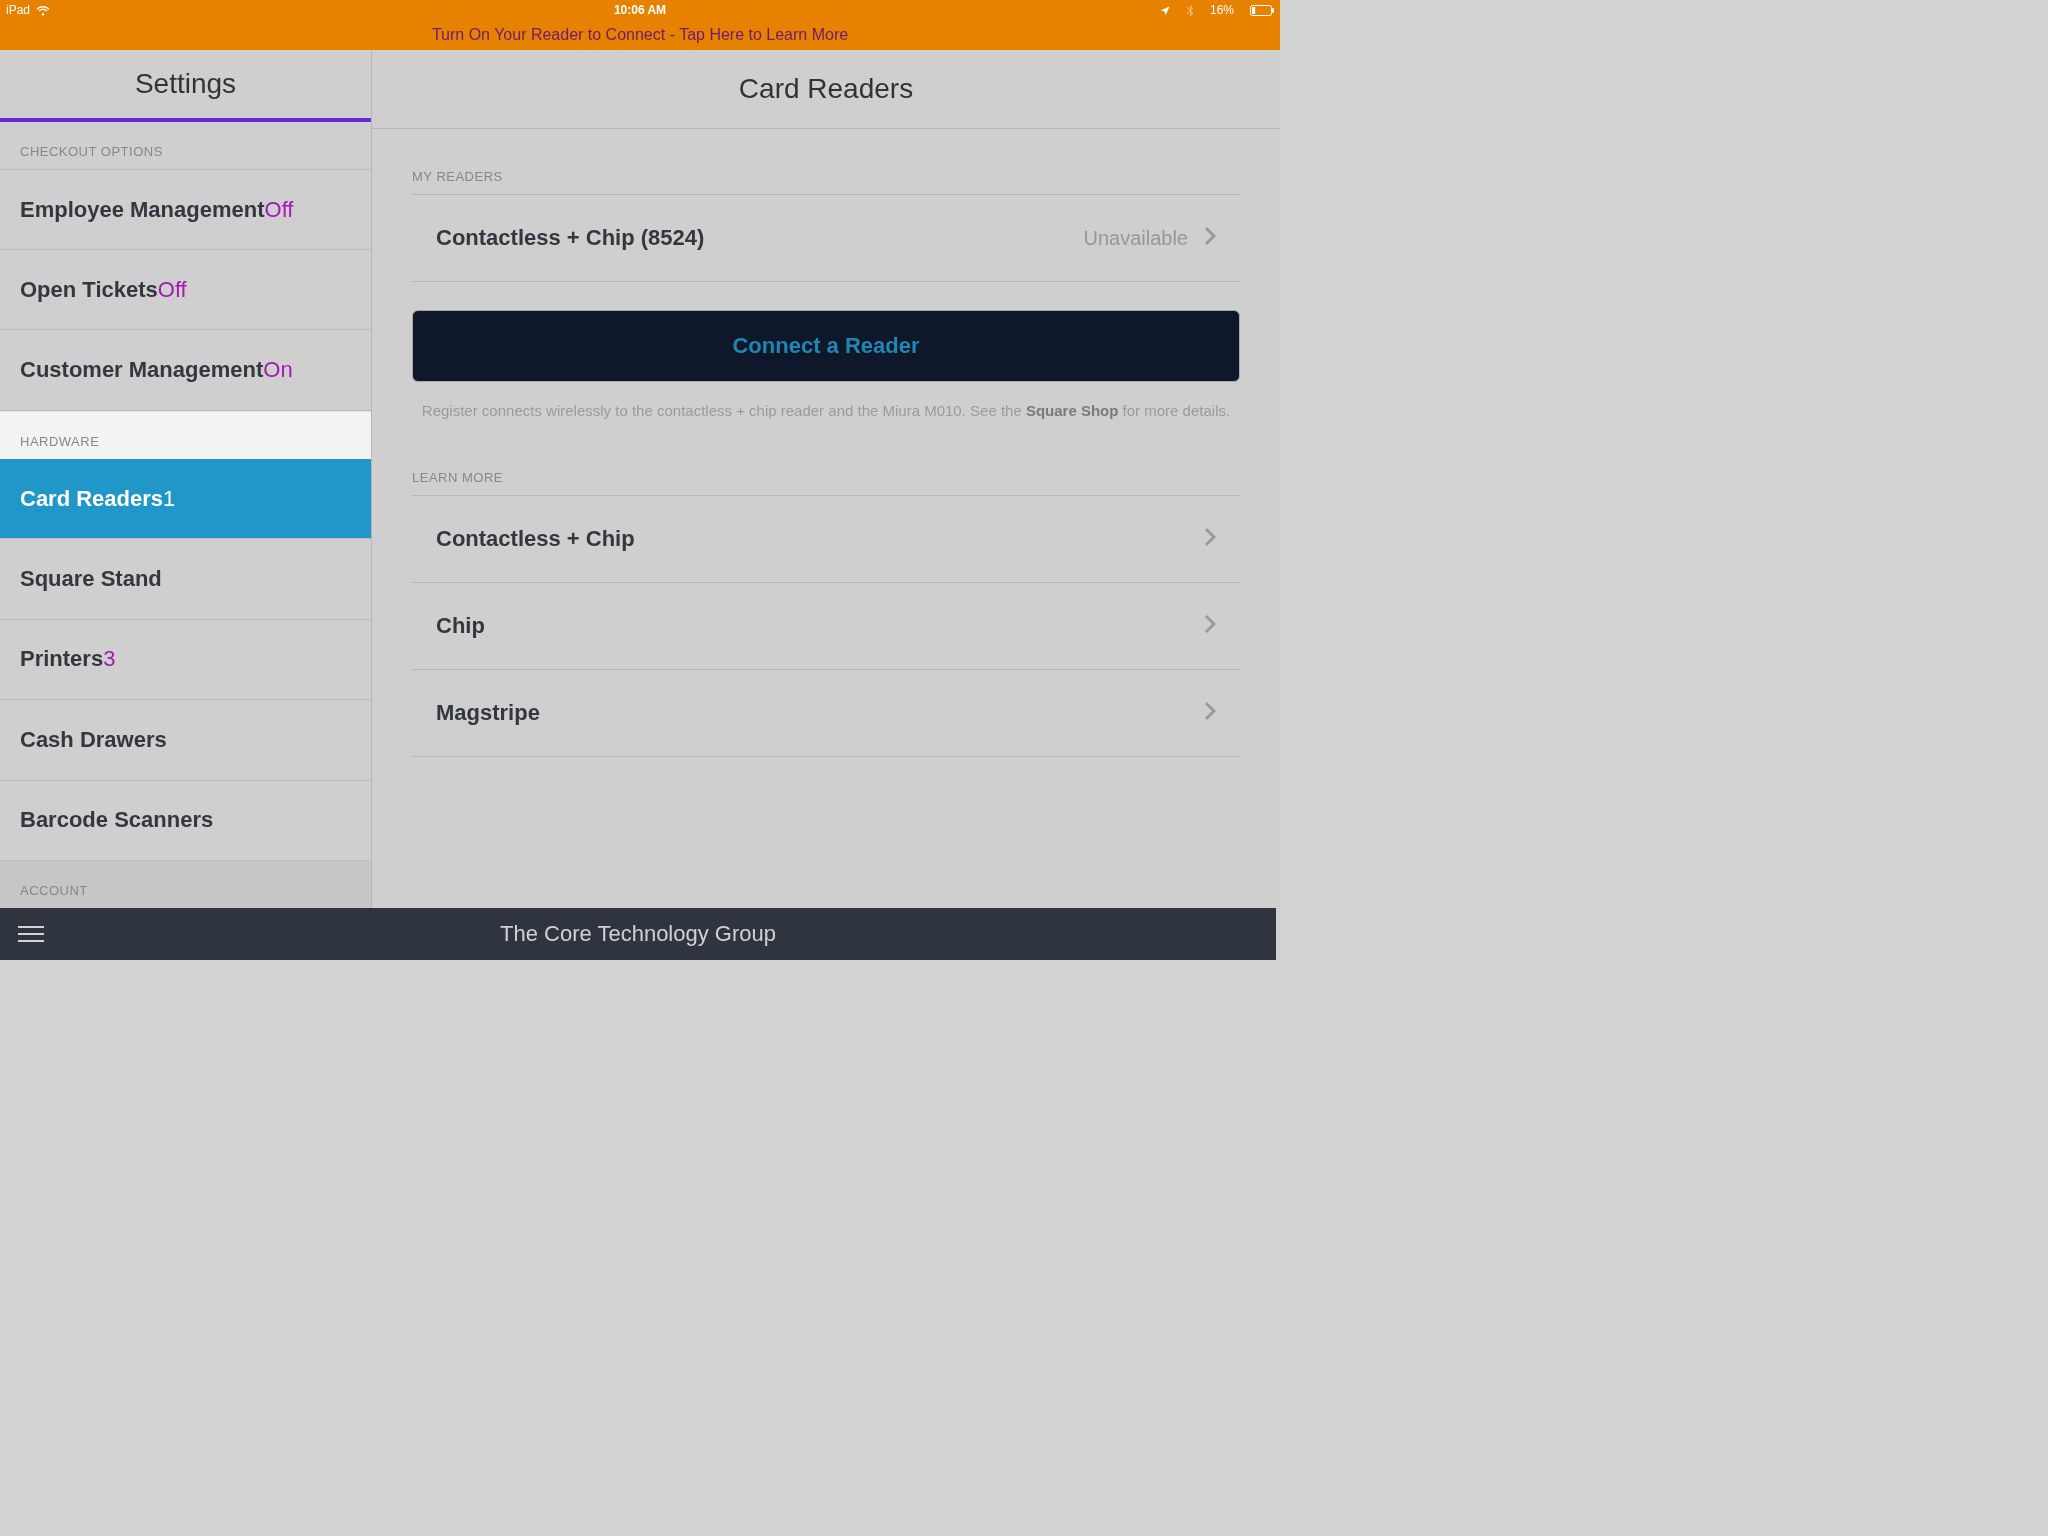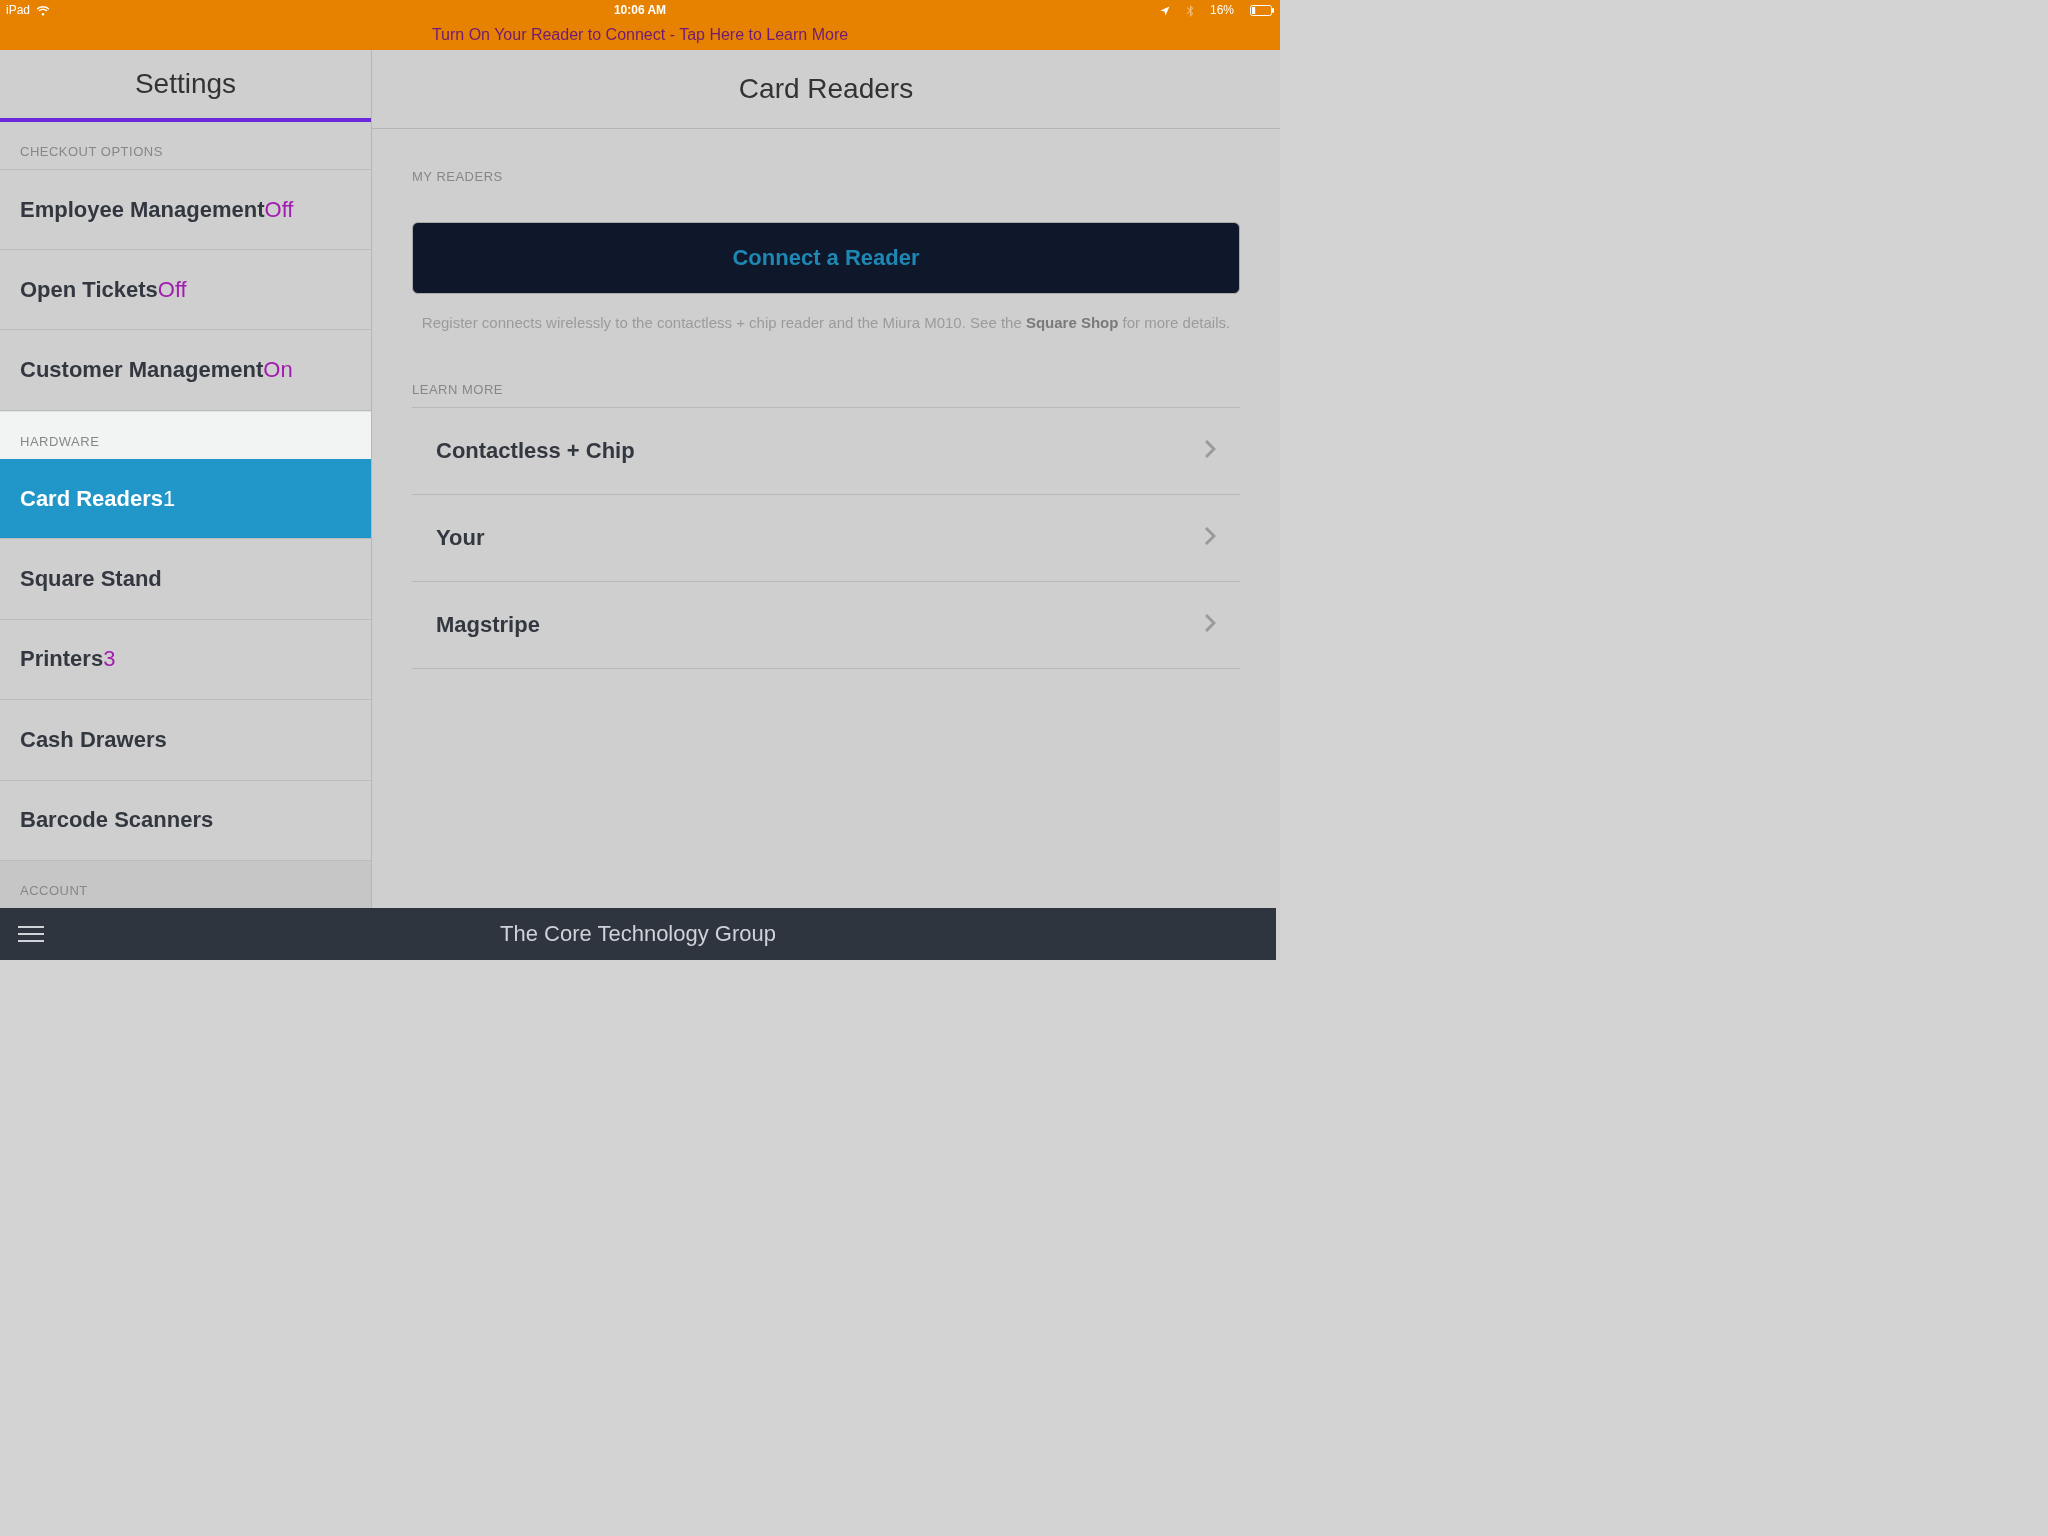--- a/index.html
+++ b/index.html
@@ -134,39 +134,52 @@
       <span class="value"></span>
     </div>
 
     <div class="section-header" style="background:#c6c6c6;">ACCOUNT</div>
   </div>
 
   <div class="content">
     <div class="content-header">Card Readers</div>
     <div class="content-body">
       <div class="section-header" style="padding-left:0;padding-top:40px;">MY READERS</div>
+      <div class="list">
+        <div class="crow">
+          <span class="clabel">Contactless + Chip (8524)</span>
+          <span class="cstatus">
+            <span>Unavailable</span>
+            <span class="chevron">
+              <svg width="12" height="20" viewBox="0 0 12 20">
+                    <path d="M2 2l8 8-8 8" fill="none" stroke="#9a9a9a" stroke-width="3"></path>
+                  </svg>
+            </span>
+          </span>
+        </div>
+      </div>
 
       <div class="connect-btn">
         <span>Connect a Reader</span>
       </div>
 
       <div class="helper">
         <span>Register connects wirelessly to the contactless + chip reader and the Miura M010. See the </span><span class="strong">Square Shop</span><span> for more details.</span>
       </div>
 
       <div class="section-header" style="padding-left:0;padding-top:30px;">LEARN MORE</div>
       <div class="list">
         <div class="crow">
           <span class="clabel">Contactless + Chip</span>
           <span class="chevron"><svg width="12" height="20" viewBox="0 0 12 20">
                   <path d="M2 2l8 8-8 8" fill="none" stroke="#9a9a9a" stroke-width="3"></path>
                 </svg></span>
         </div>
         <div class="crow">
-          <span class="clabel">Your</span>
+          <span class="clabel">Chip</span>
           <span class="chevron"><svg width="12" height="20" viewBox="0 0 12 20">
                   <path d="M2 2l8 8-8 8" fill="none" stroke="#9a9a9a" stroke-width="3"></path>
                 </svg></span>
         </div>
         <div class="crow">
           <span class="clabel">Magstripe</span>
           <span class="chevron"><svg width="12" height="20" viewBox="0 0 12 20">
                   <path d="M2 2l8 8-8 8" fill="none" stroke="#9a9a9a" stroke-width="3"></path>
                 </svg></span>
         </div>

